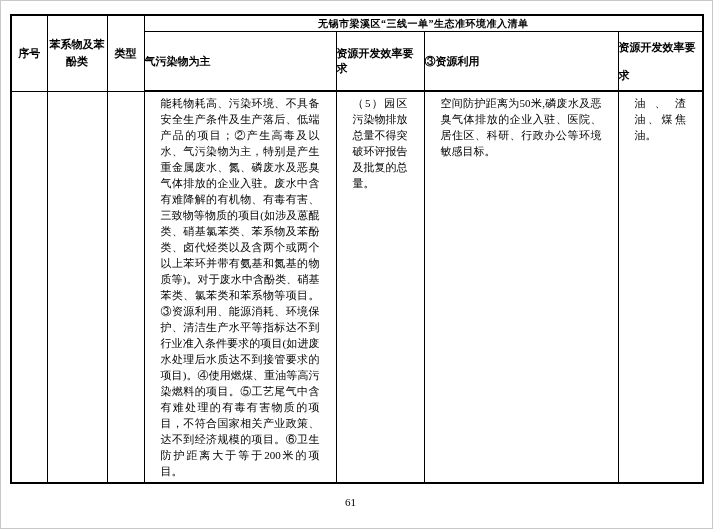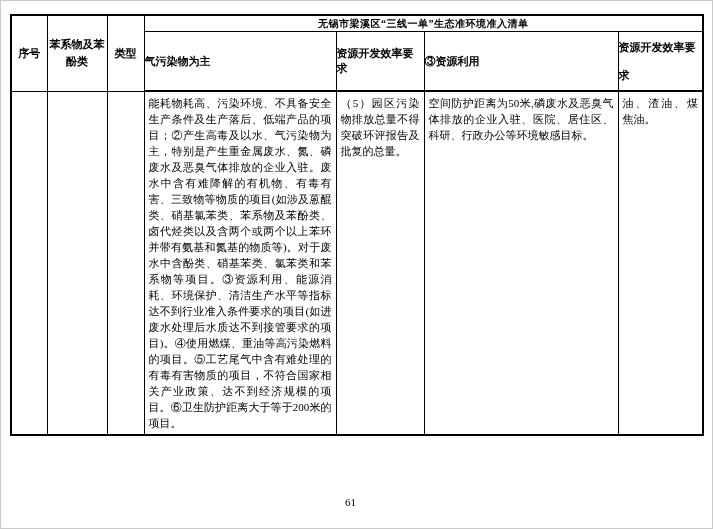--- a/index.html
+++ b/index.html
@@ -65,21 +65,21 @@
     line-height: 28px;
     padding: 0 4px;
   }
   tr.body-row td {
     height: 312px;
     vertical-align: top;
     font-size: 11px;
     line-height: 16px;
     text-align: justify;
     text-justify: inter-ideograph;
-    padding: 3px 4px;
+    padding: 3px 16px;
   }
   .page-number {
     position: absolute;
     left: 0;
     right: 12px;
     top: 496px;
     text-align: center;
     font-size: 11px;
     color: #000;
   }

